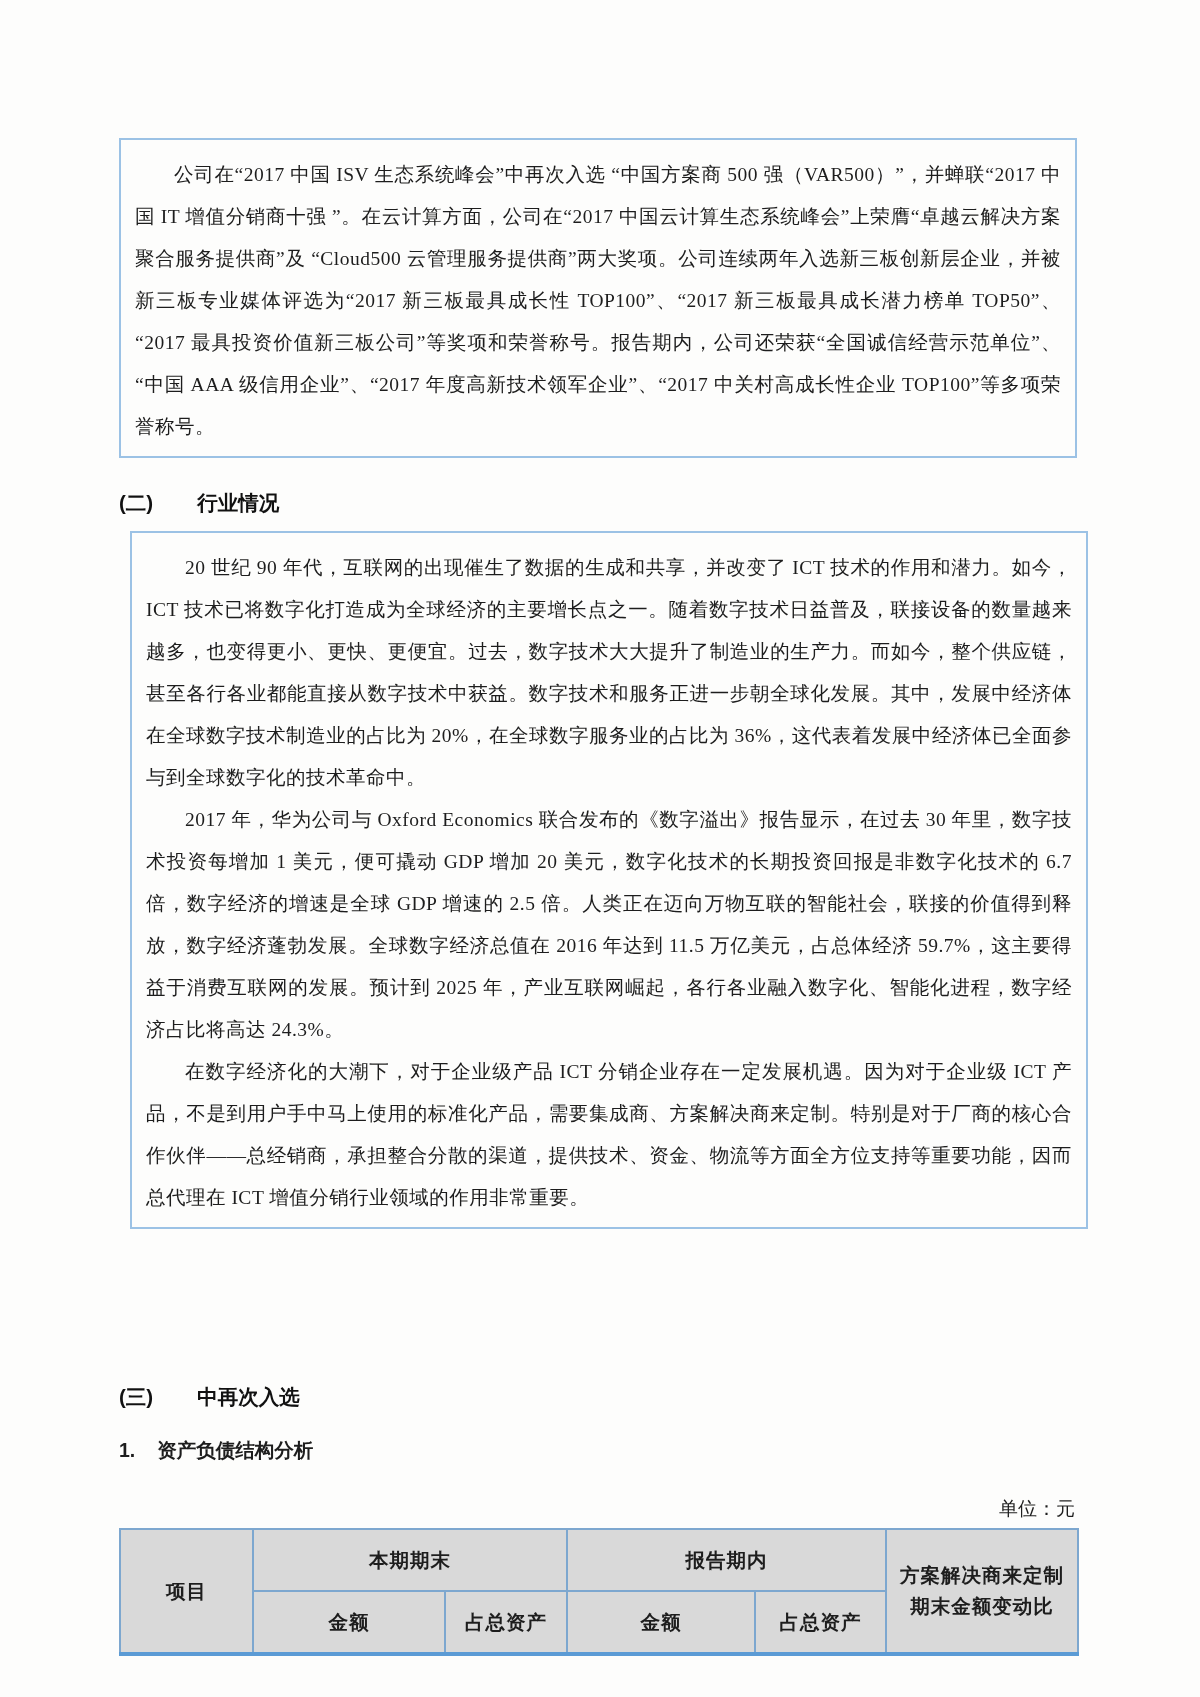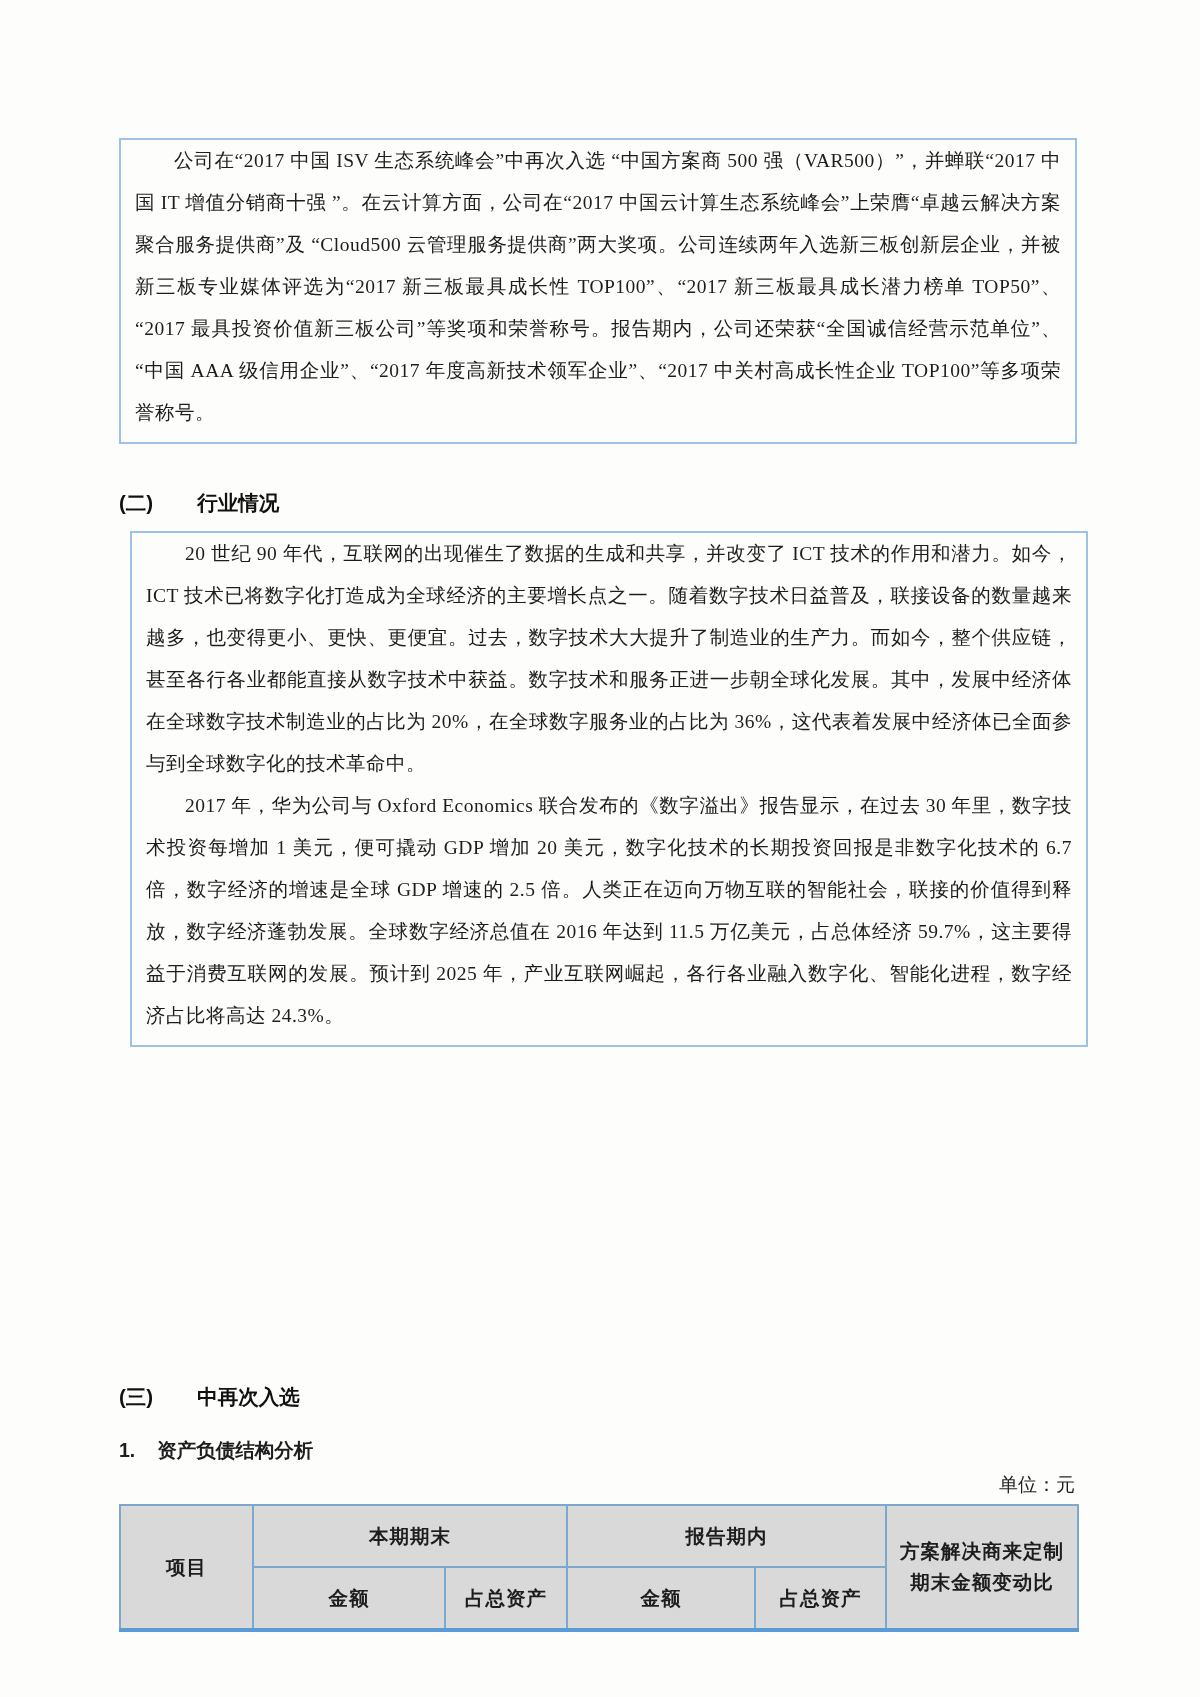--- a/index.html
+++ b/index.html
@@ -15,21 +15,21 @@
   .page{
     position:relative;
     width:1200px;height:1697px;
     background:var(--paper);
     overflow:hidden;
   }
   .abs{position:absolute;left:119px;width:958px;box-sizing:border-box;}
 
   .text-box{
     border:2px solid var(--box-border);
-    padding:0 14px 8px 14px;
+    padding:14px 14px 8px 14px;
     background:#fdfdfc;
   }
   .text-box p{
     margin:0;
     font-size:19.5px;
     line-height:42px;
     text-align:justify;
     text-align-last:left;
     text-indent:2em;
     letter-spacing:0.5px;
@@ -47,21 +47,21 @@
     font-family:"Liberation Sans","DejaVu Sans",sans-serif;
     font-size:19.5px;
     font-weight:bold;
     display:flex;align-items:baseline;
   }
   .sub-heading .sub-num{margin-right:22px;font-weight:bold;}
 
   .unit-line{
     text-align:right;
     font-size:19px;
-    margin:8px 2px 6px 0;
+    margin:32px 2px 6px 0;
   }
 
   table.fin-table{
     width:100%;
     border-collapse:collapse;
     table-layout:fixed;
     border:2px solid var(--tbl-border);
     border-bottom:4px solid var(--tbl-border-strong);
   }
   table.fin-table th{
@@ -87,20 +87,21 @@
   </section>
 
   <div class="section-heading abs" style="top:489px;">
     <span class="sec-num">(二)</span>
     <span>行业情况</span>
   </div>
 
   <section class="text-box abs" style="top:531px;margin-left:11px;">
     <p>20 世纪 90 年代，互联网的出现催生了数据的生成和共享，并改变了 ICT 技术的作用和潜力。如今，ICT 技术已将数字化打造成为全球经济的主要增长点之一。随着数字技术日益普及，联接设备的数量越来越多，也变得更小、更快、更便宜。过去，数字技术大大提升了制造业的生产力。而如今，整个供应链，甚至各行各业都能直接从数字技术中获益。数字技术和服务正进一步朝全球化发展。其中，发展中经济体在全球数字技术制造业的占比为 20%，在全球数字服务业的占比为 36%，这代表着发展中经济体已全面参与到全球数字化的技术革命中。</p>
     <p>2017 年，华为公司与 Oxford Economics 联合发布的《数字溢出》报告显示，在过去 30 年里，数字技术投资每增加 1 美元，便可撬动 GDP 增加 20 美元，数字化技术的长期投资回报是非数字化技术的 6.7 倍，数字经济的增速是全球 GDP 增速的 2.5 倍。人类正在迈向万物互联的智能社会，联接的价值得到释放，数字经济蓬勃发展。全球数字经济总值在 2016 年达到 11.5 万亿美元，占总体经济 59.7%，这主要得益于消费互联网的发展。预计到 2025 年，产业互联网崛起，各行各业融入数字化、智能化进程，数字经济占比将高达 24.3%。</p>
+    <p>在数字经济化的大潮下，对于企业级产品 ICT 分销企业存在一定发展机遇。因为对于企业级 ICT 产品，不是到用户手中马上使用的标准化产品，需要集成商、方案解决商来定制。特别是对于厂商的核心合作伙伴——总经销商，承担整合分散的渠道，提供技术、资金、物流等方面全方位支持等重要功能，因而总代理在 ICT 增值分销行业领域的作用非常重要。</p>
   </section>
 
   <div class="abs" style="top:1383px;">
     <div class="section-heading">
       <span class="sec-num">(三)</span>
       <span>中再次入选</span>
     </div>
 
     <div class="sub-heading" style="margin-top:26px;">
       <span class="sub-num">1.</span>

